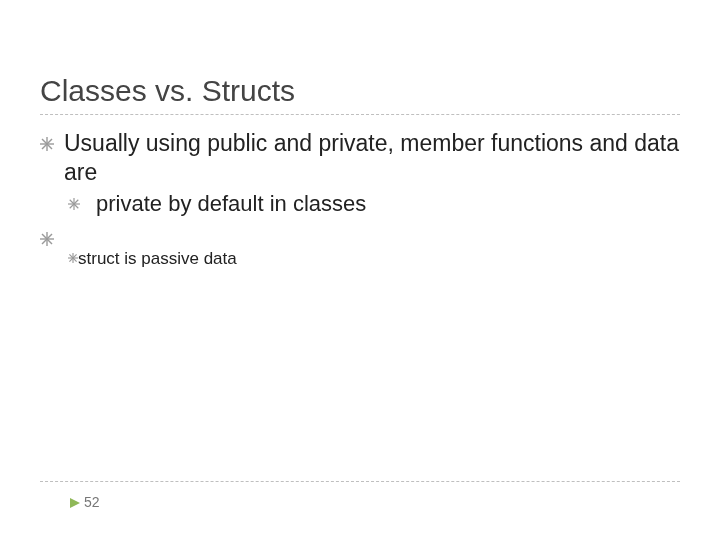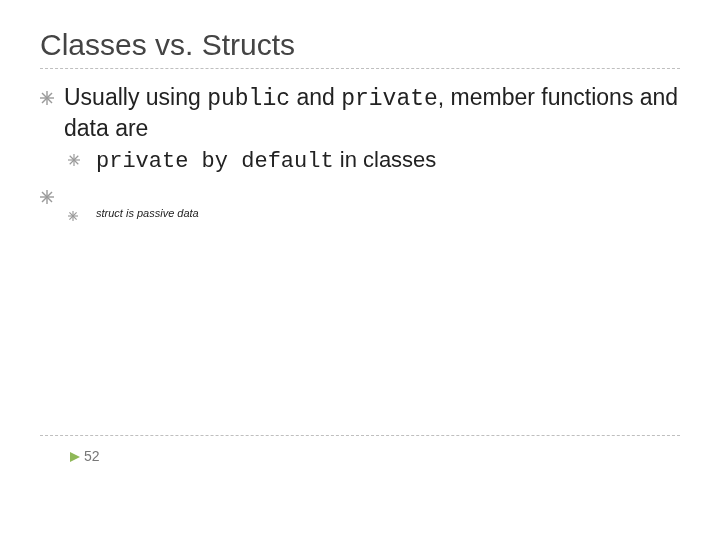--- a/index.html
+++ b/index.html
@@ -10,20 +10,21 @@
     background: #ffffff;
     font-family: Arial, Helvetica, sans-serif;
     color: #222;
   }
   .slide {
     position: relative;
     box-sizing: border-box;
     width: 720px;
     height: 472px;
     padding: 28px 40px 28px 40px;
+    margin-top: 46px;
   }
   .title {
     font-size: 30px;
     color: #444;
     font-weight: 400;
     margin: 0 0 6px 0;
   }
   .hr {
     border: none;
     border-top: 1.5px dashed #bfbfbf;
@@ -46,37 +47,36 @@
   }
   .bullet-md {
     display: flex;
     gap: 16px;
     font-size: 22px;
     line-height: 1.3;
     margin: 2px 0 2px 28px;
   }
   .bullet-sm {
     display: flex;
-    gap: 18px;
-    font-size: 11px;
+    gap: 0;
+    font-size: 17px;
     line-height: 1.35;
     margin: 2px 0 2px 28px;
-    font-style: italic;
   }
   .marker {
     flex: 0 0 auto;
     display: inline-flex;
     align-items: flex-start;
     padding-top: 8px;
   }
   .marker-sm {
     padding-top: 5px;
   }
   .mono {
-    font-family: Liberation Mono, monospace;
+    font-family: Liberation Sans, sans-serif;
   }
   .pagenum {
     position: absolute;
     left: 70px;
     bottom: 8px;
     font-size: 14px;
     color: #777;
   }
 </style>
 </head>

